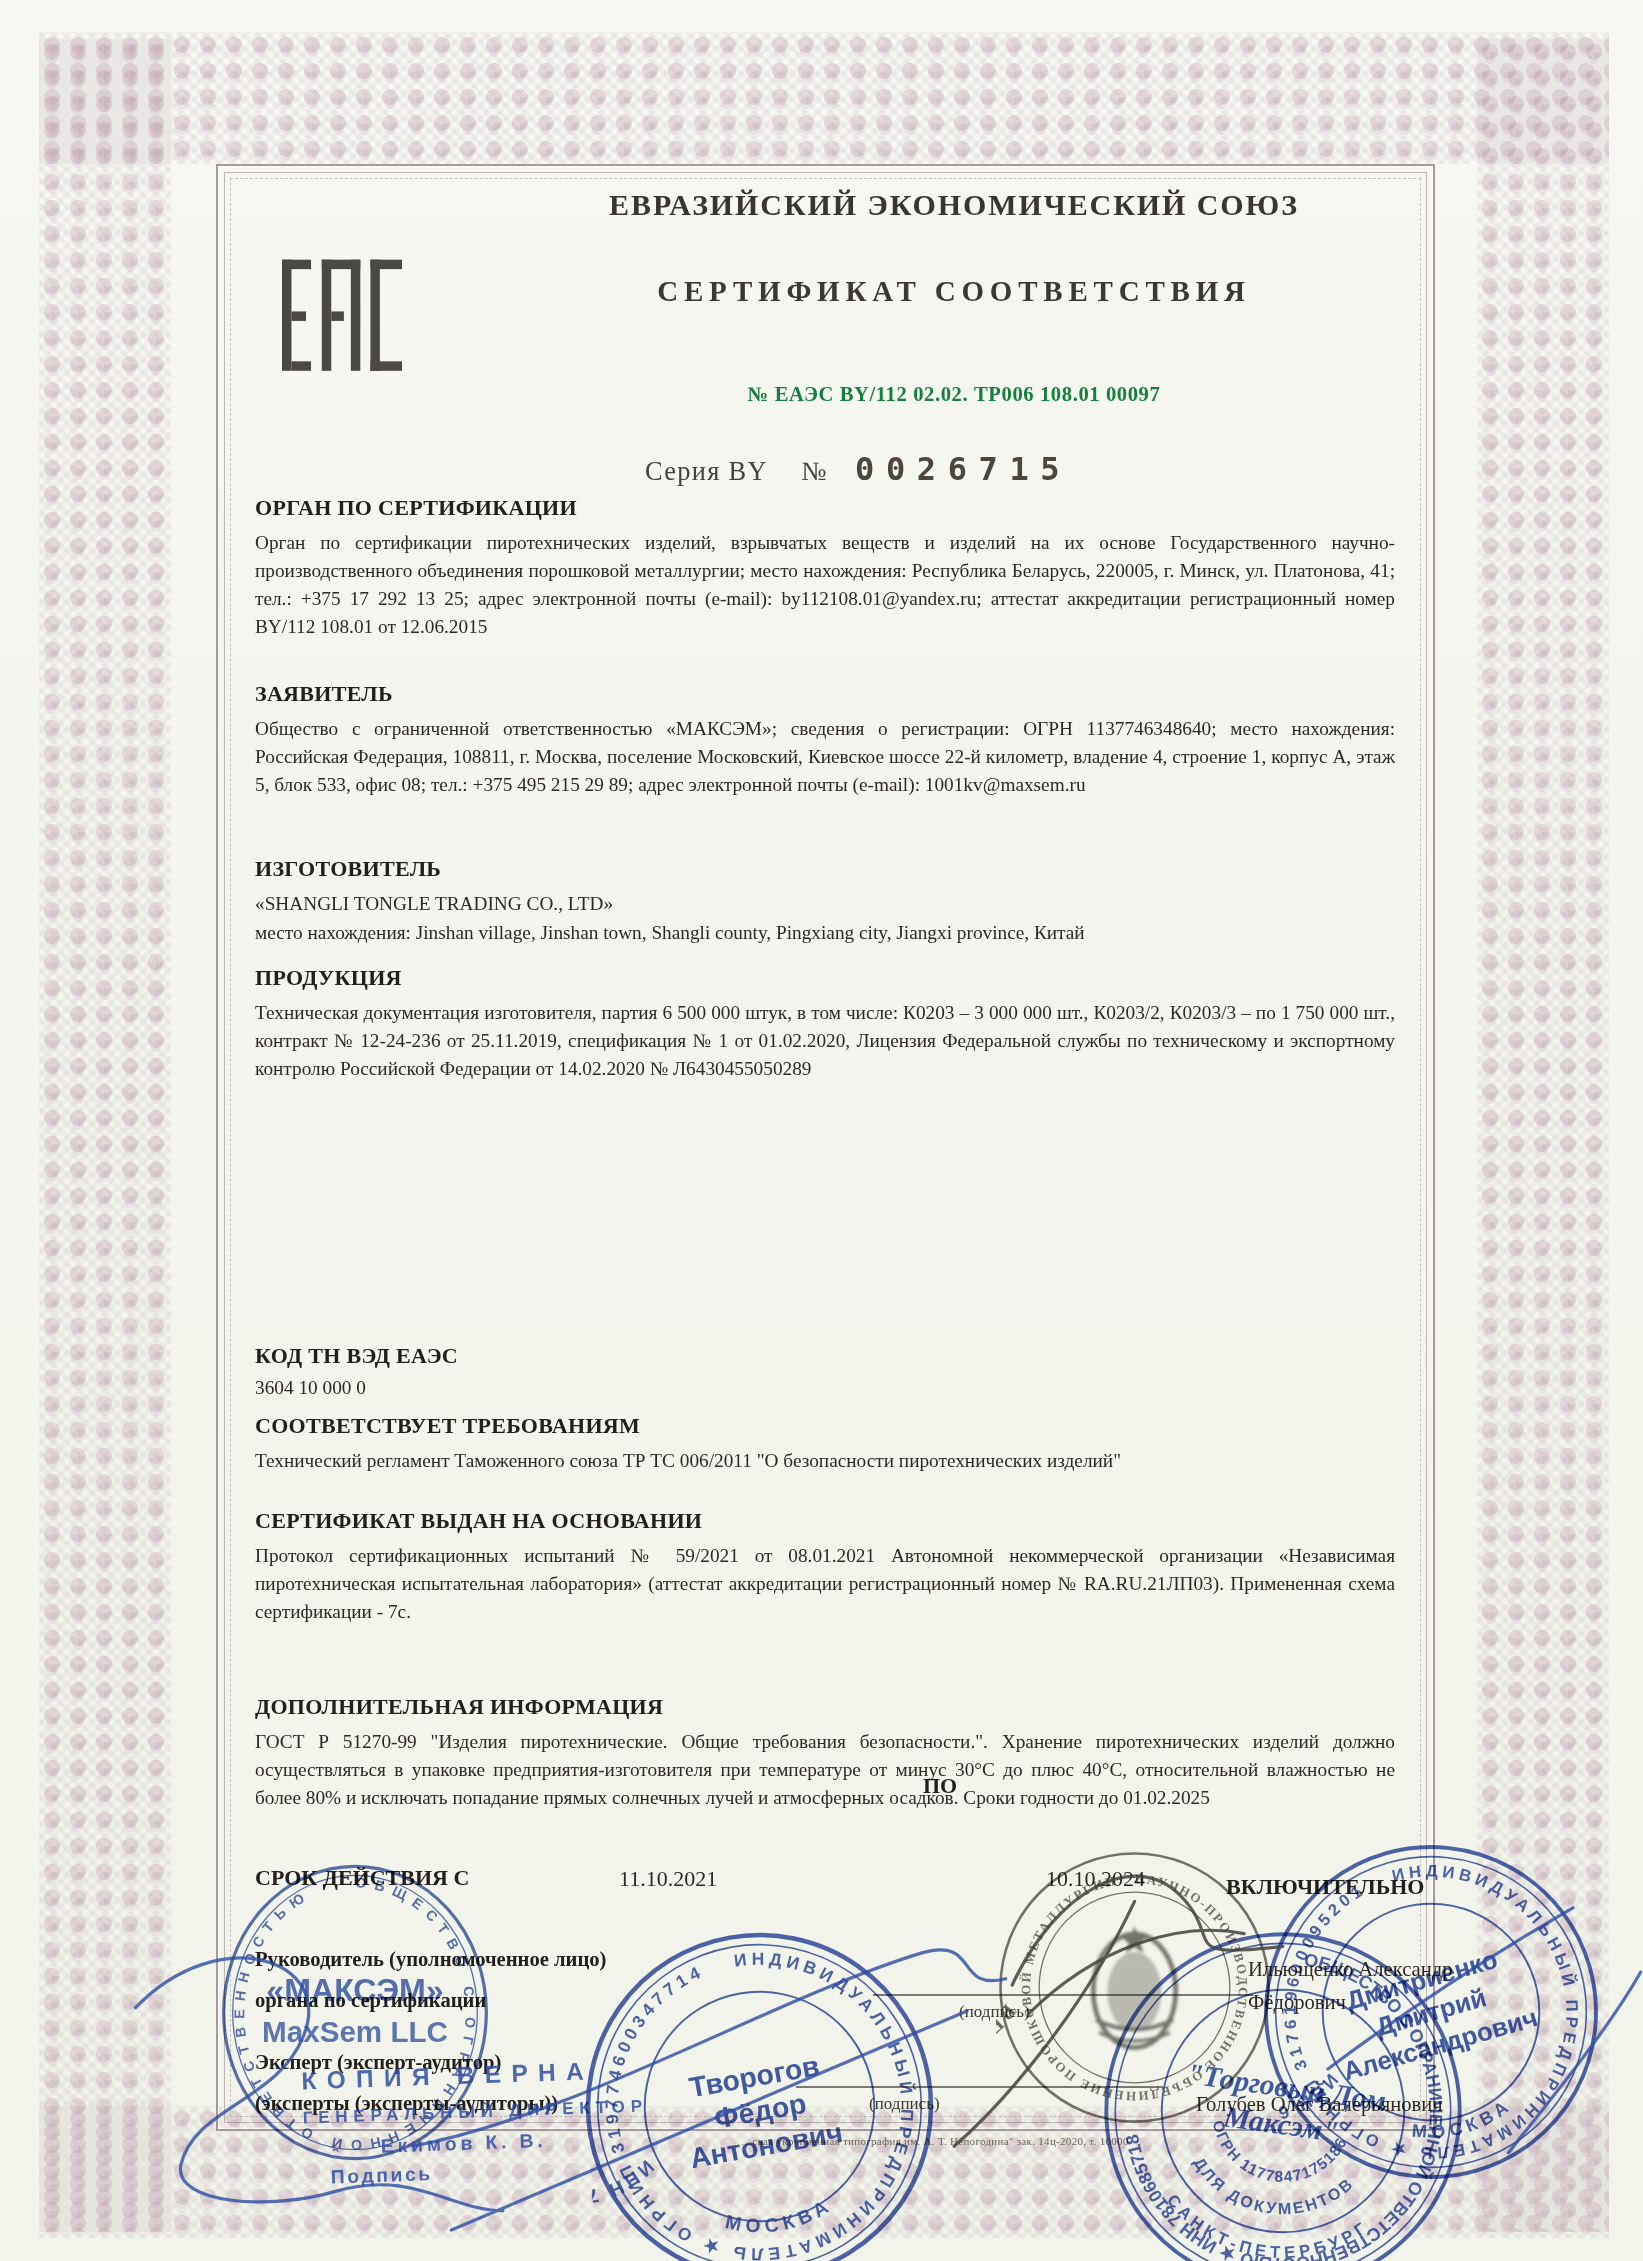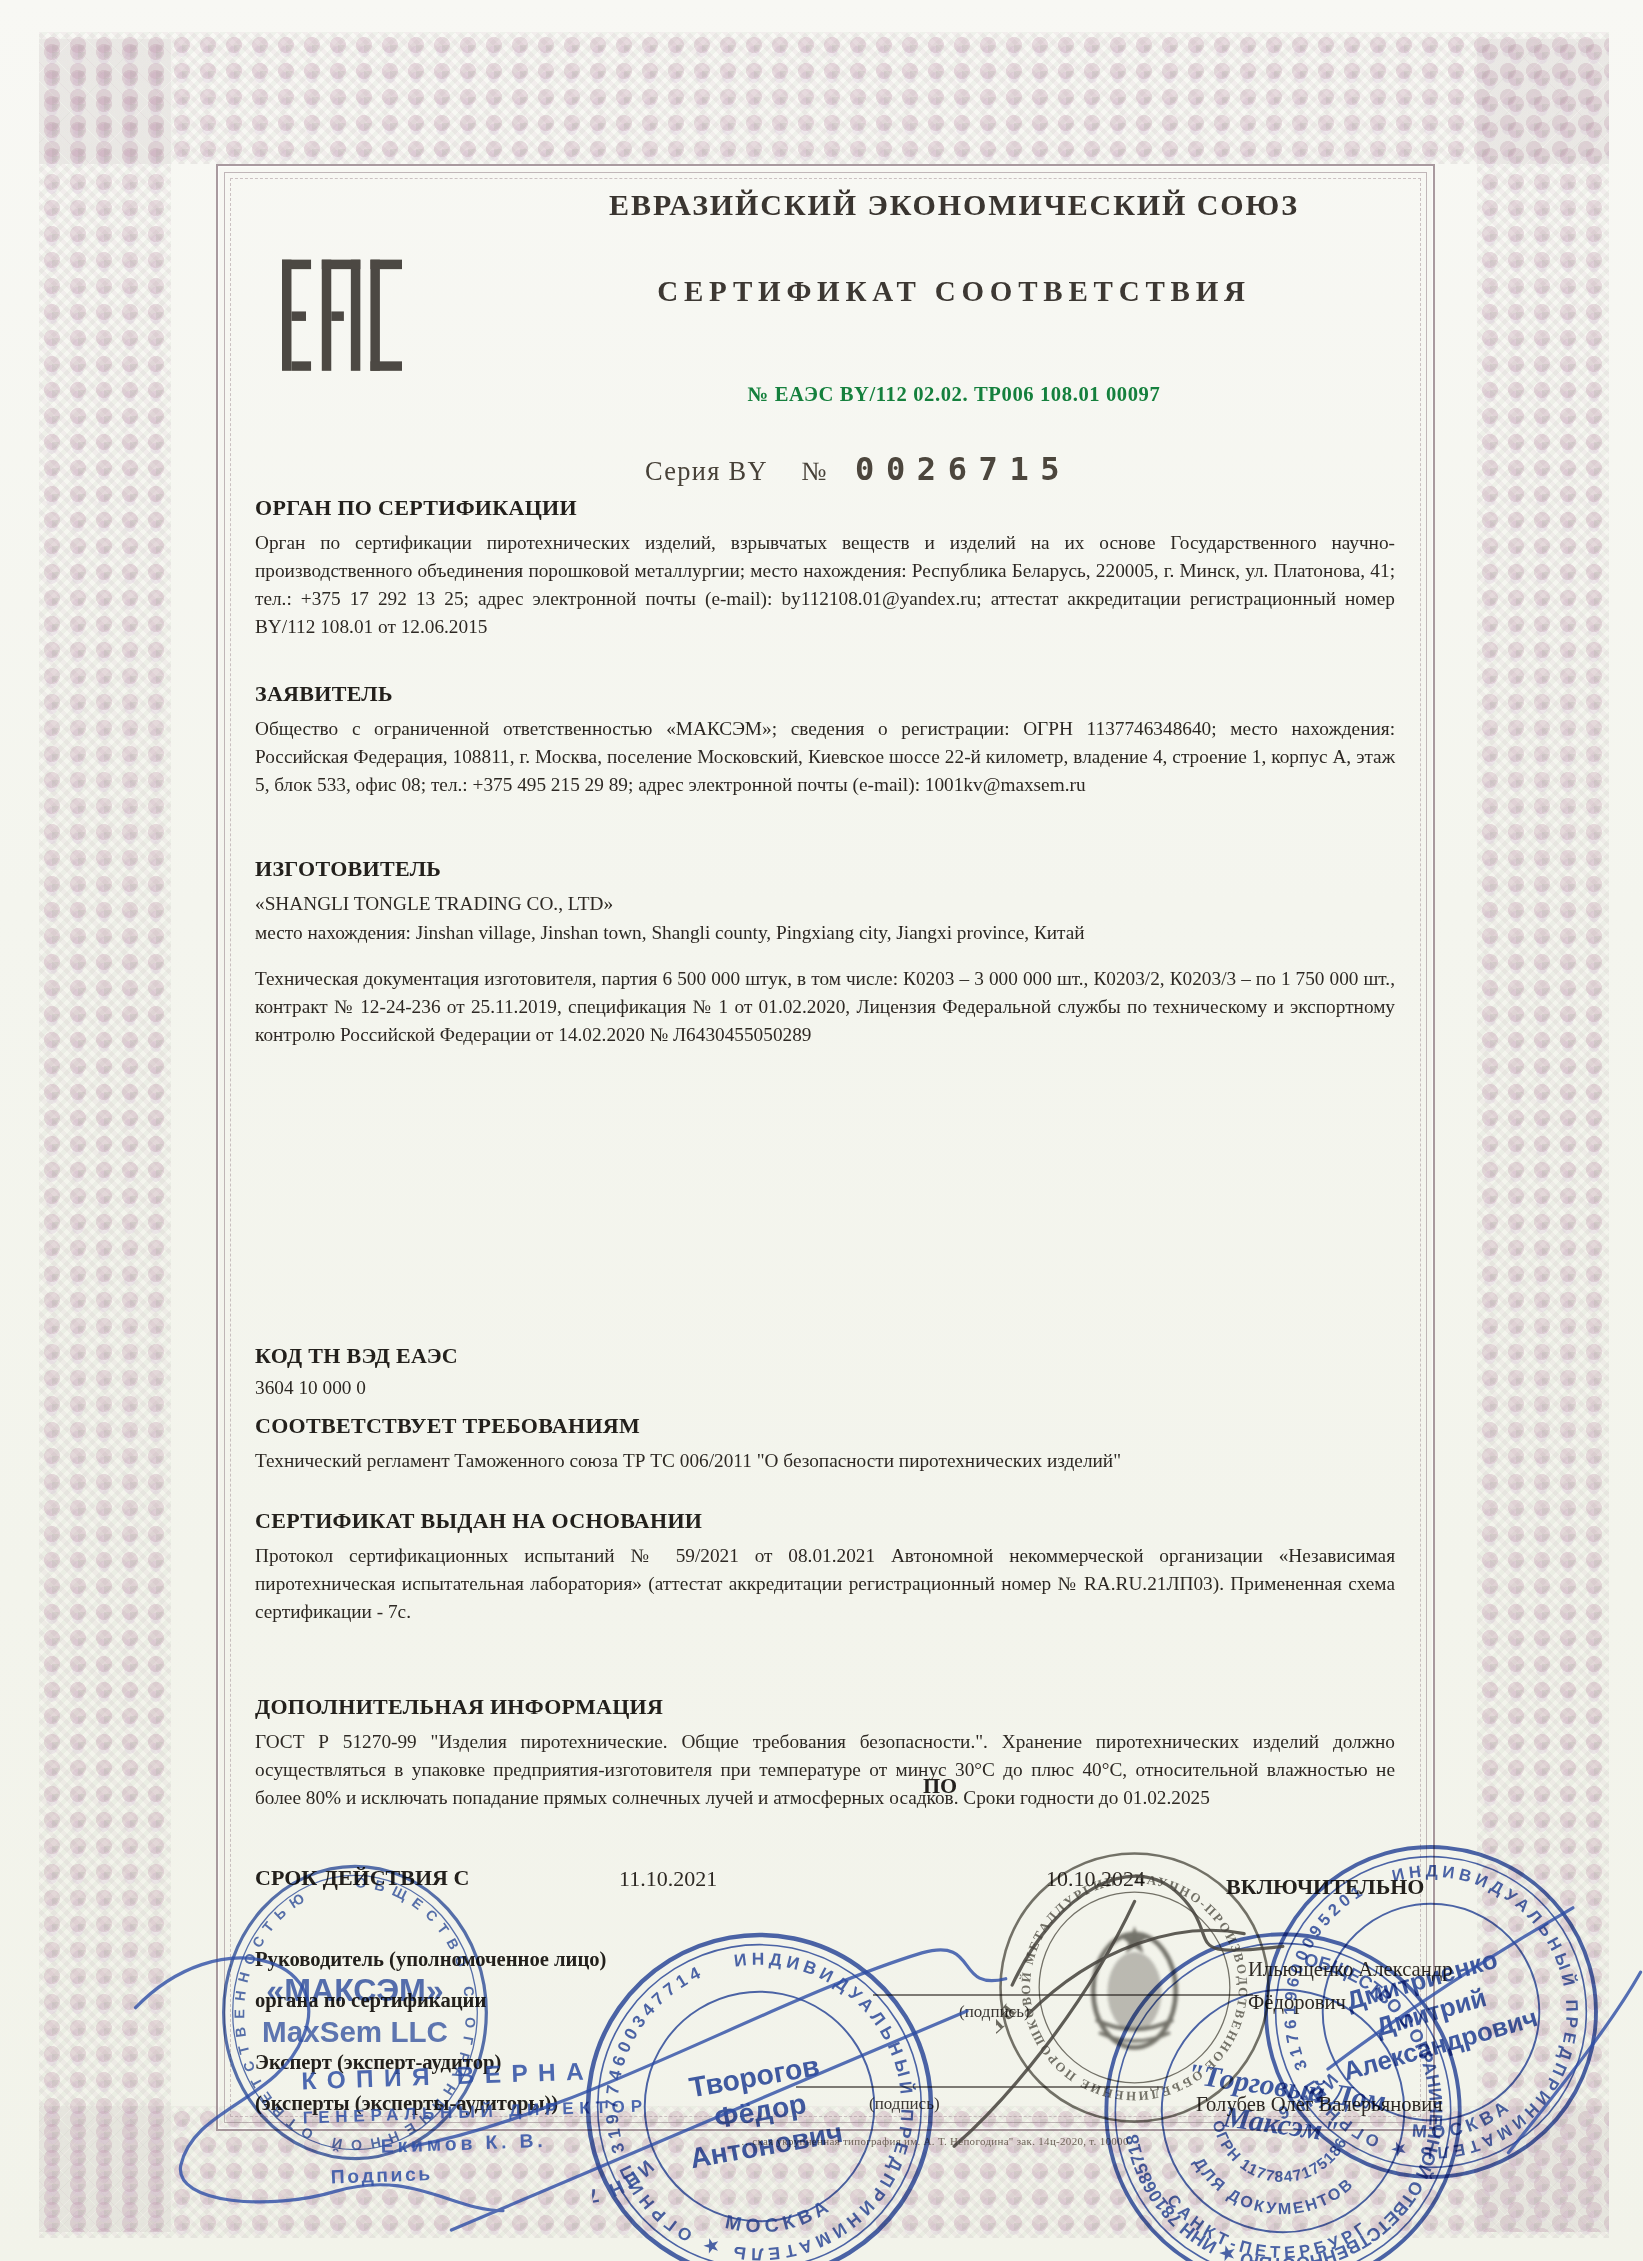--- a/index.html
+++ b/index.html
@@ -120,20 +120,21 @@
   <p>Общество с ограниченной ответственностью «МАКСЭМ»; сведения о регистрации: ОГРН 1137746348640; место нахождения: Российская Федерация, 108811, г. Москва, поселение Московский, Киевское шоссе 22-й километр, владение 4, строение 1, корпус А, этаж 5, блок 533, офис 08; тел.: +375 495 215 29 89; адрес электронной почты (e-mail): 1001kv@maxsem.ru</p>
 </div>
 
 <div class="sec" style="top:856px;">
   <h3>ИЗГОТОВИТЕЛЬ</h3>
   <p style="text-align:left;">«SHANGLI TONGLE TRADING CO., LTD»</p>
   <p style="text-align:left;">место нахождения: Jinshan village, Jinshan town, Shangli county, Pingxiang city, Jiangxi province, Китай</p>
 </div>
 
 <div class="sec" style="top:965px;">
+  <h3>ПРОДУКЦИЯ</h3>
   <p>Техническая документация изготовителя, партия 6 500 000 штук, в том числе: К0203 – 3 000 000 шт., К0203/2, К0203/3 – по 1 750 000 шт., контракт № 12-24-236 от 25.11.2019, спецификация № 1 от 01.02.2020, Лицензия Федеральной службы по техническому и экспортному контролю Российской Федерации от 14.02.2020 № Л6430455050289</p>
 </div>
 
 <div class="sec" style="top:1343px;">
   <h3>КОД ТН ВЭД ЕАЭС</h3>
   <div class="code-line">3604 10 000 0</div>
 </div>
 
 <div class="sec" style="top:1413px;">
   <h3>СООТВЕТСТВУЕТ ТРЕБОВАНИЯМ</h3>

